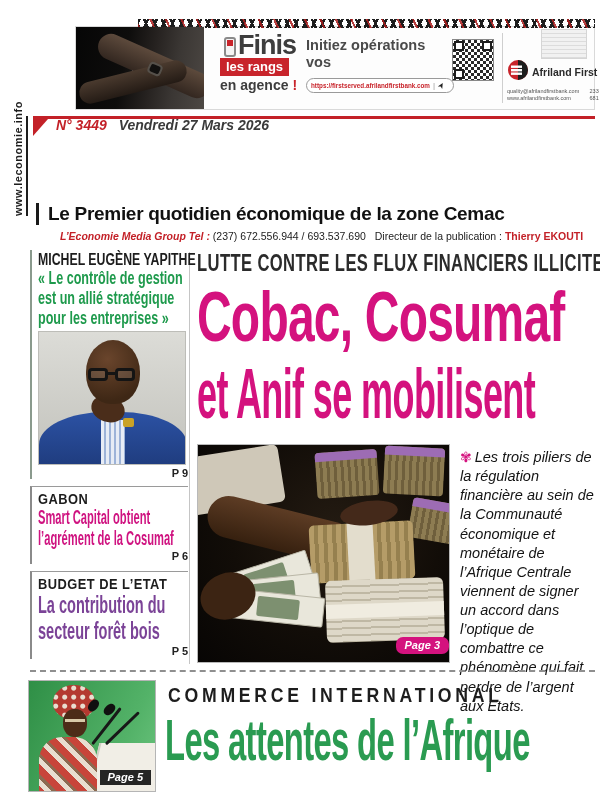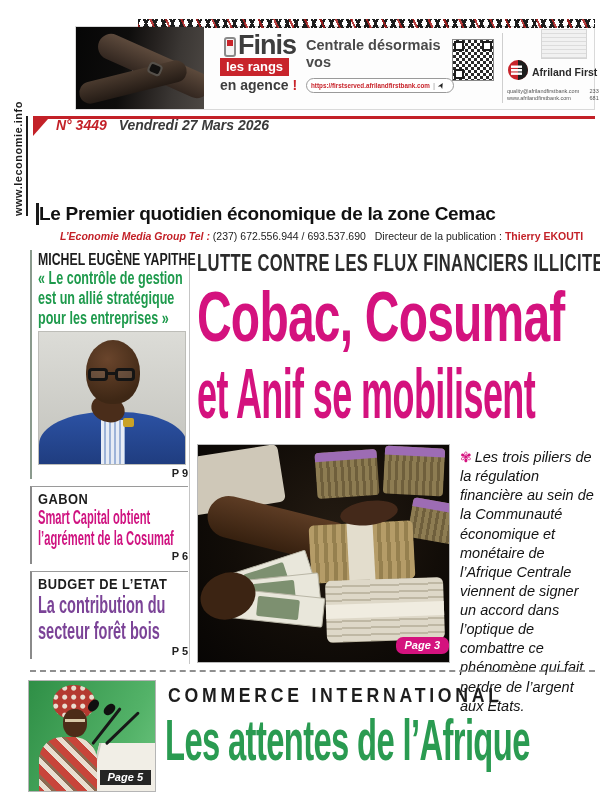--- a/index.html
+++ b/index.html
@@ -65,21 +65,21 @@
   .mast-flag { position:absolute; left:33px; top:119px; width:0; height:0;
         border-top:17px solid #c32128; border-right:15px solid transparent; }
   .issue-row { position:absolute; left:56px; top:117px; font-style:italic; font-weight:bold; font-size:14px; }
   .issue-no { color:#c32128; } .issue-date { color:#3a3a3a; margin-left:8px; }
   .yearprice { position:absolute; right:8px; top:119px; font-style:italic; font-weight:bold; font-size:14px; color:#3a3a3a; }
   .yp-red { color:#c32128; } .yp-sup { font-size:9px; vertical-align:super; color:#c32128; }
   .logo-wrap { position:absolute; left:33px; top:126px; width:562px; height:78px; overflow:visible; }
   .logo { font-size:62px; font-weight:bold; color:#c32128; letter-spacing:-2px; white-space:nowrap;
         transform:scale(1.34,1.12); transform-origin:left top; line-height:1.0; }
   .tagline { position:absolute; left:36px; top:203px; font-size:19px; font-weight:bold; color:#111;
-        border-left:3px solid #1a1a1a; letter-spacing:-0.3px;text-align:right; }
+        border-left:3px solid #1a1a1a; padding-left:9px; letter-spacing:-0.3px;text-align:right; }
   .contact-line { position:absolute; left:60px; top:230px; font-size:10.5px; color:#222; white-space:nowrap; }
   .cl-red { color:#c32128; font-weight:bold; font-style:italic; }
   .cl-dir { margin-left:6px; }
   .cl-name { color:#c32128; font-weight:bold; }
 
   
   .leftcol { position:absolute; left:30px; top:250px; width:158px; }
   .col-divider { position:absolute; left:189px; top:252px; width:1px; height:412px; background:#c5c5c5; }
   .sec { border-left:2px solid #8a9a8d; padding-left:6px; }
   .sec-kicker { font-size:15px; font-weight:bold; color:#1d1d1d; white-space:nowrap;
@@ -198,21 +198,21 @@
         <span class="phone-icon"></span>
         <span class="finis">Finis</span>
       </div>
       <div class="lesrangs">les rangs</div>
       <div class="enagence">
         <span>en agence</span>
         <span class="excl">!</span>
       </div>
     </div>
     <div class="ad-promo">
-      <div class="promo-line">Centrale désormais vos</div>
+      <div class="promo-line">Initiez opérations vos</div>
       <div class="url-pill">
         <span class="url-text">https://firstserved.afrilandfirstbank.com</span>
         <span class="url-div">|</span>
         <span class="cursor-icon">➤</span>
       </div>
     </div>
     <div class="ad-qr">
       <div class="qr">
         <div class="qc qc1"></div>
         <div class="qc qc2"></div>

